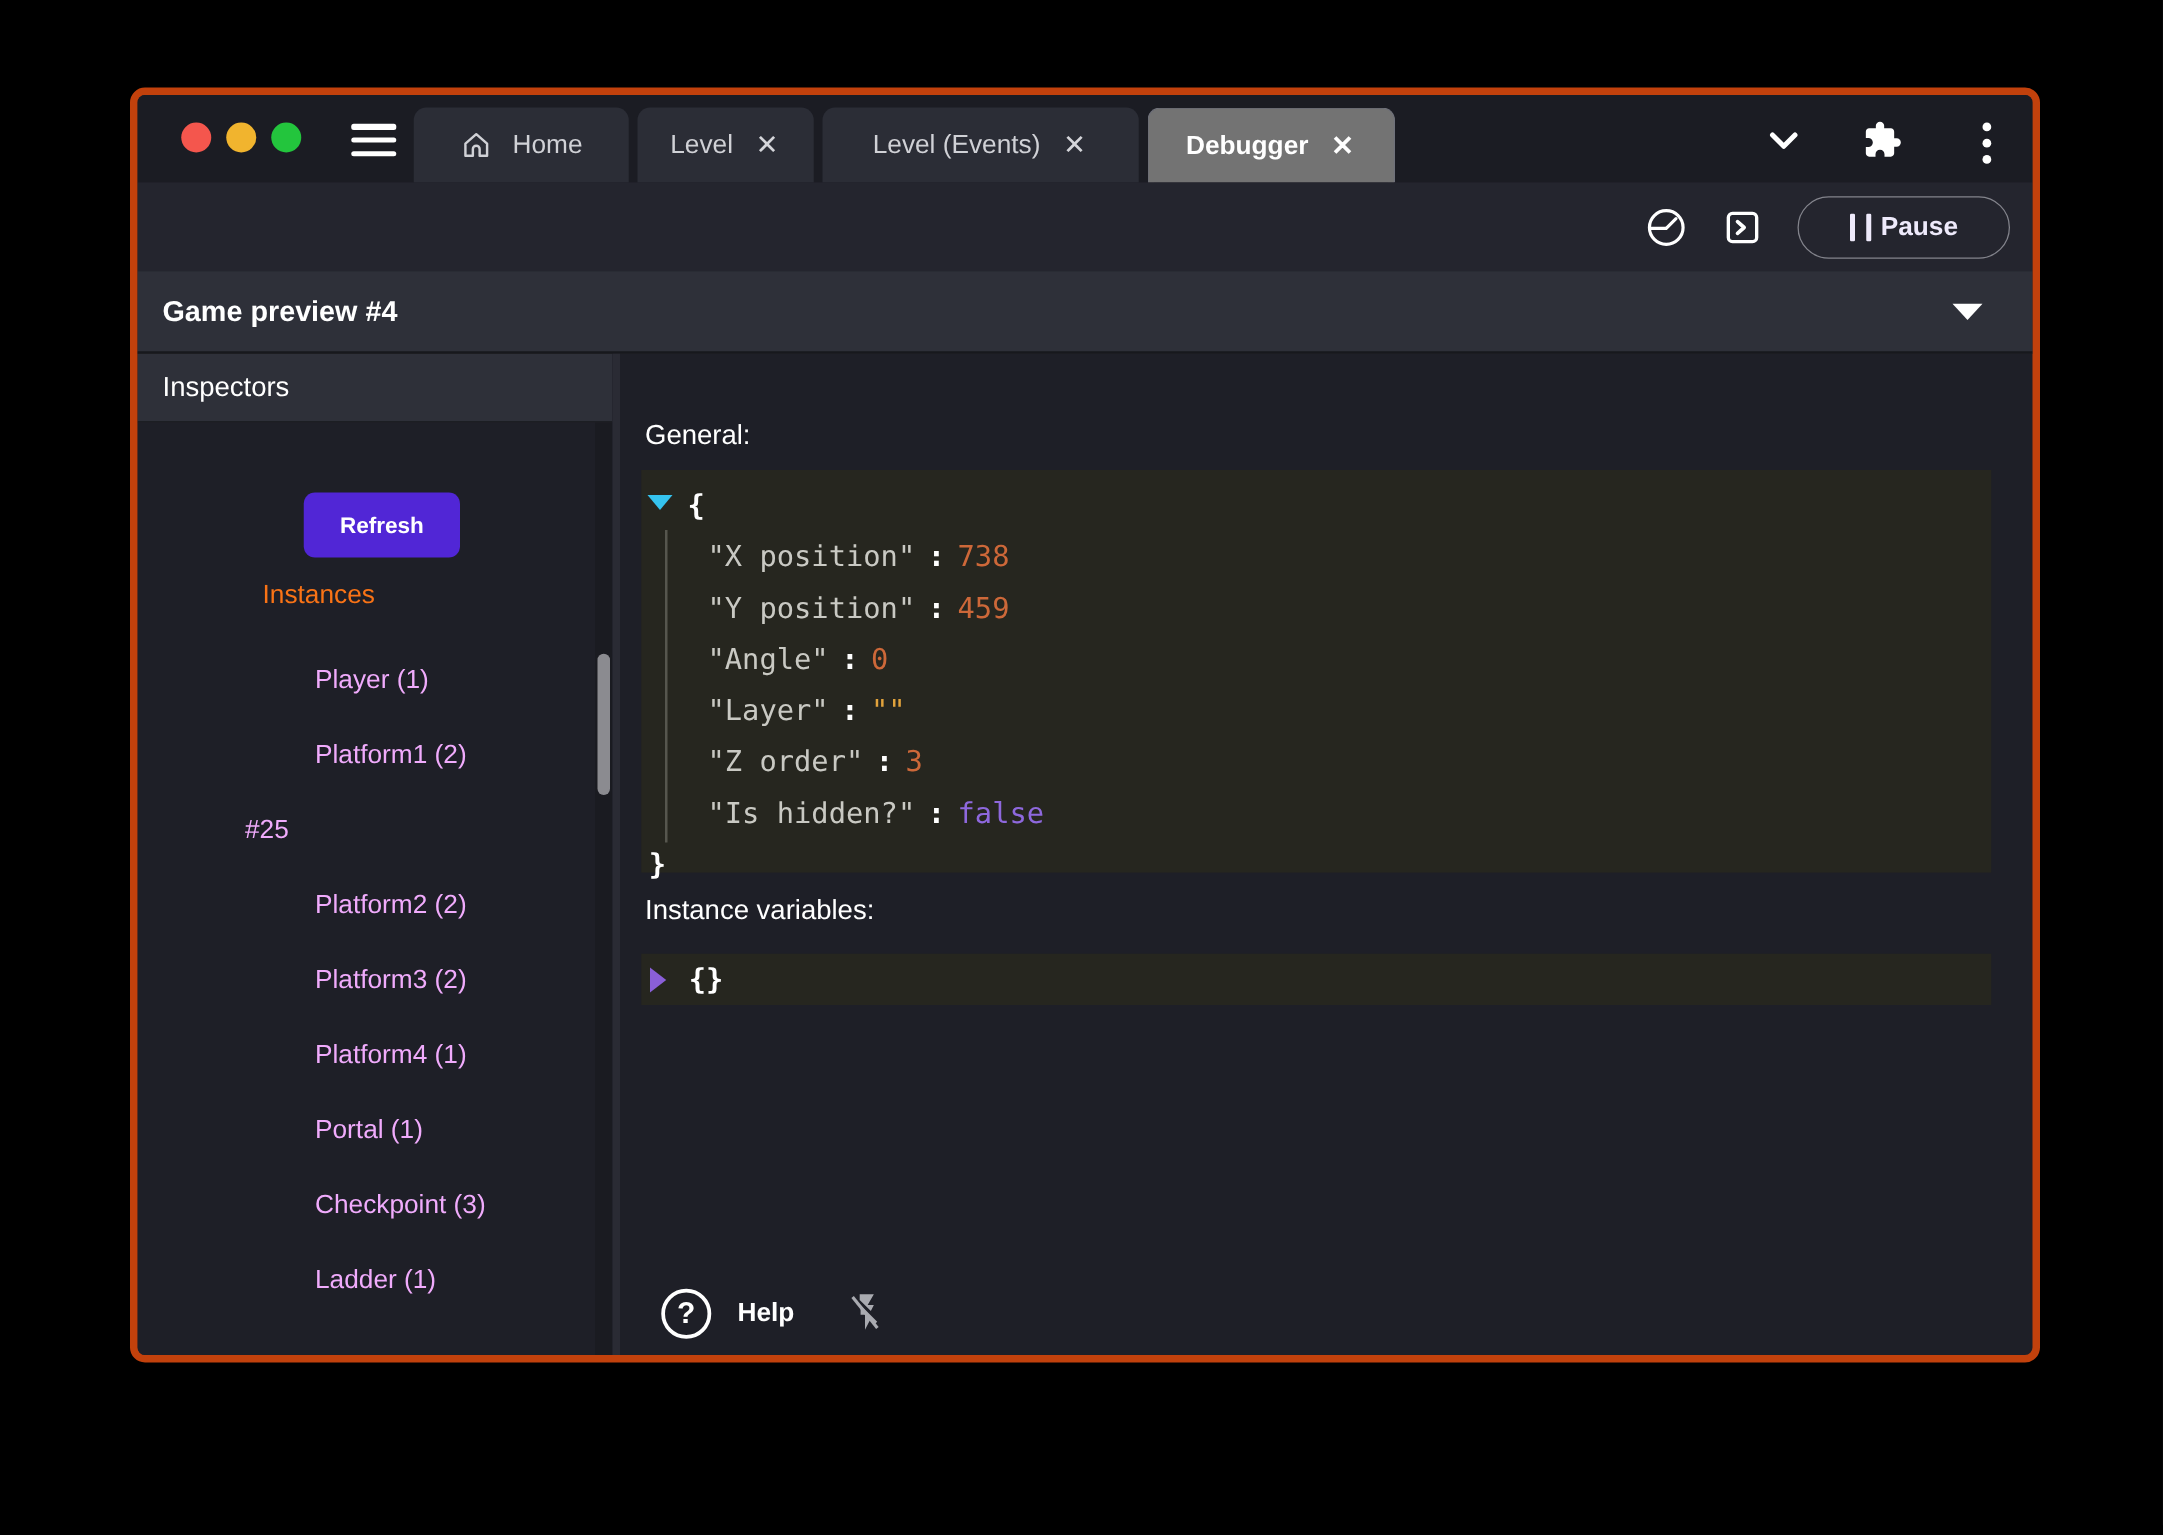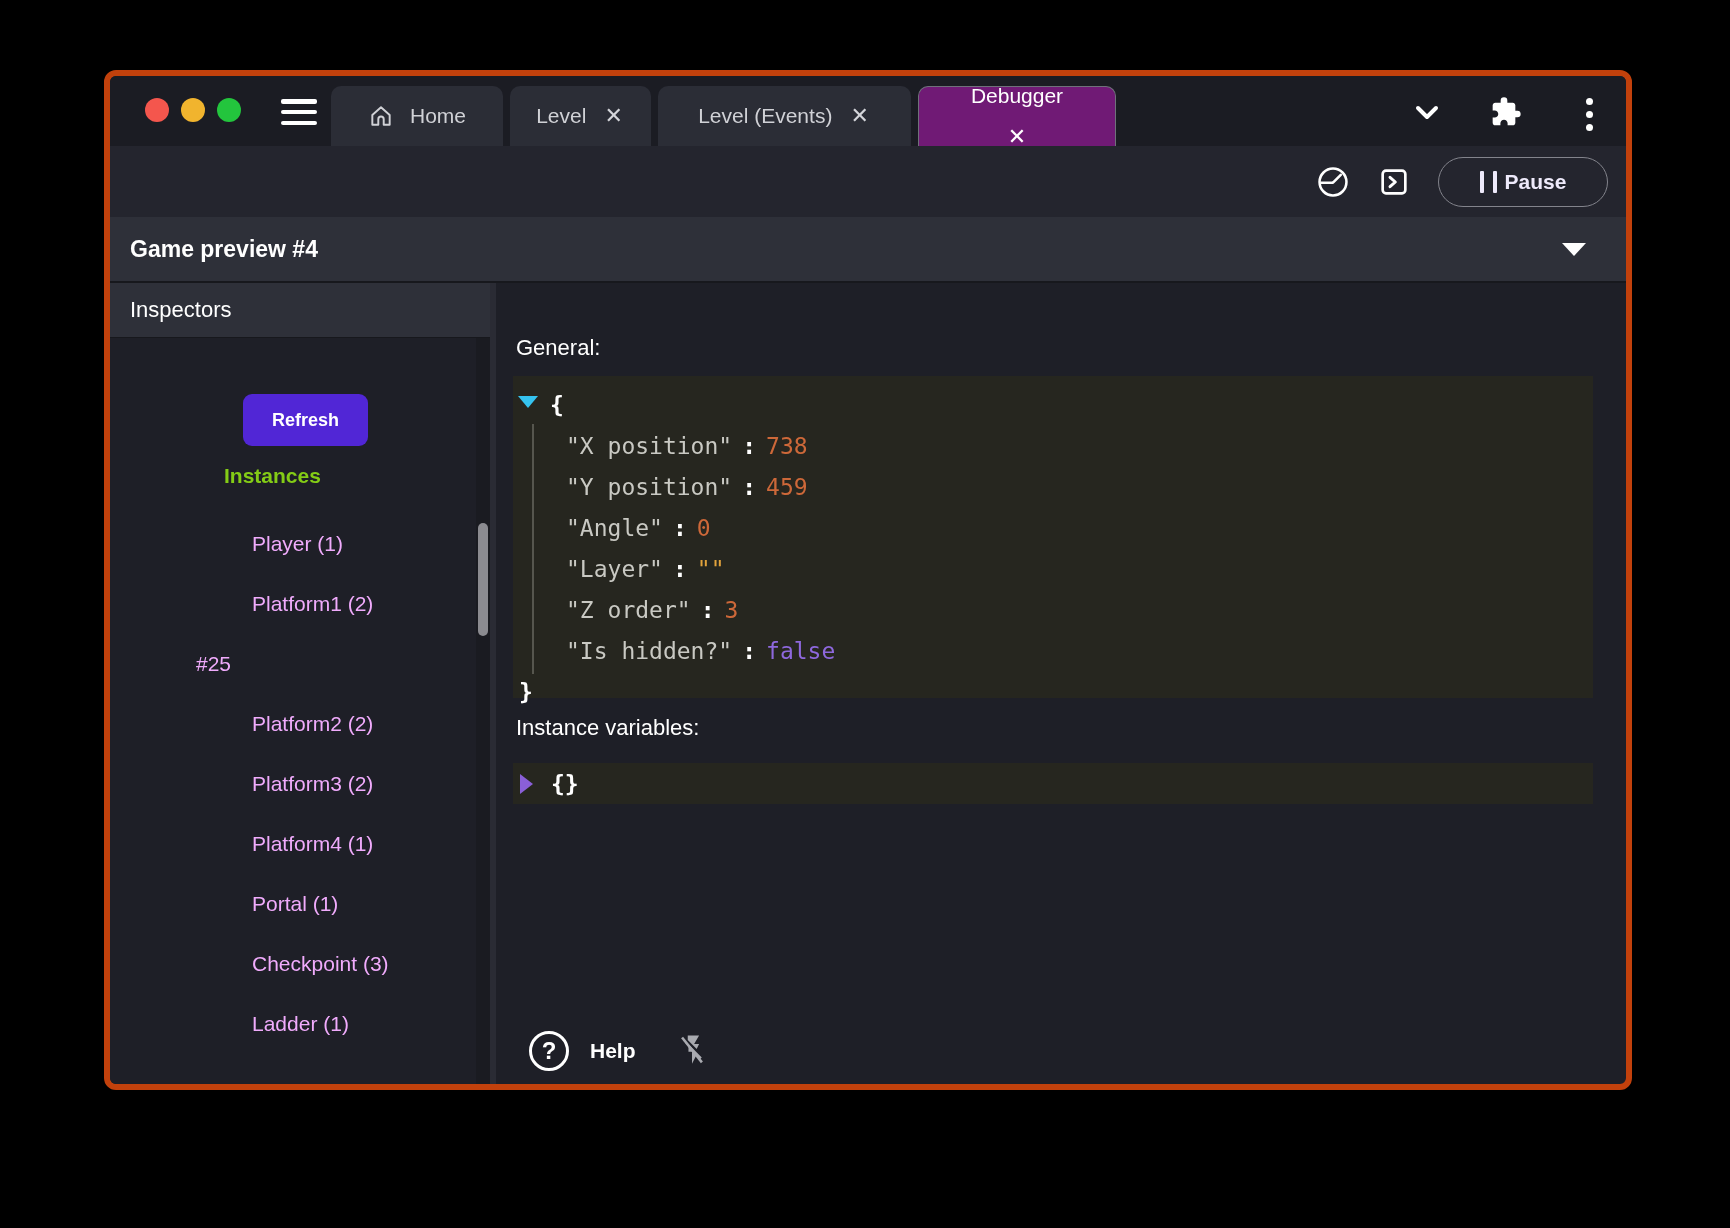--- a/index.html
+++ b/index.html
@@ -14,21 +14,21 @@
   .tl{width:24px;height:24px;border-radius:50%;display:block;}
   .tl.red{background:#f4564d;}
   .tl.yellow{background:#f1b42e;}
   .tl.green{background:#23c53d;}
   .hamburger{position:absolute;left:171px;top:23px;width:36px;height:26px;display:flex;flex-direction:column;justify-content:space-between;cursor:pointer;}
   .hamburger i{display:block;height:4.5px;background:#fff;border-radius:2px;}
   .tabs{position:absolute;left:221px;bottom:0;height:60px;display:flex;gap:7px;align-items:flex-end;}
   .tab{height:60px;display:flex;align-items:center;justify-content:center;gap:16px;
     background:#2b2d36;border-radius:10px 10px 0 0;color:#d0d1d6;font-size:21px;box-sizing:border-box;cursor:pointer;}
   .tab .close{color:#d4d5da;font-size:22px;line-height:1;padding:2px;cursor:pointer;}
-  .tab.active{background:#701a75;border:1.5px solid #6f717a;border-bottom:none;color:#fff;font-weight:400;flex-direction:column;}
+  .tab.active{background:#737373;border:1.5px solid #6f717a;border-bottom:none;color:#fff;font-weight:700;}
   .tab.active .close{color:#fff;}
   .tab-home{width:172px;}
   .tab-level{width:141px;}
   .tab-level-events{width:253px;}
   .tab-debugger{width:198px;}
   .home-ico{width:26px;height:26px;stroke:#d0d1d6;fill:none;stroke-width:1.8;}
   .tb-right-icon{position:absolute;top:24px;cursor:pointer;}
   .chevron-top{left:1300px;}
   .puzzle{left:1380px;top:20px;}
   .dots{left:1470px;top:20px;display:flex;flex-direction:column;gap:6px;align-items:center;padding:2px 6px;}
@@ -53,21 +53,21 @@
 
   
   .content{position:absolute;left:0;top:207px;right:0;bottom:0;}
   .sidebar{position:absolute;left:0;top:0;width:380px;bottom:0;overflow:hidden;}
   .sidebar-header{height:55px;background:#2e3039;display:flex;align-items:center;padding-left:20px;
     border-bottom:1px solid #17181d;box-sizing:border-box;}
   .sidebar-header span{color:#fff;font-size:22px;}
   .sidebar-body{position:absolute;left:0;top:55px;right:0;bottom:0;background:#1e1f27;}
   .refresh{position:absolute;left:133px;top:56px;width:125px;height:52px;border:none;border-radius:9px;
     background:#5126d6;color:#fff;font-weight:700;font-size:18px;font-family:"Liberation Sans",sans-serif;cursor:pointer;}
-  .instances-label{position:absolute;left:114px;top:126px;color:#84cc16;font-size:21px;font-weight:bold;}
+  .instances-label{position:absolute;left:100px;top:126px;color:#f97316;font-size:21px;}
   .tree{position:absolute;left:0;top:176px;right:14px;}
   .tree-item{height:60px;display:flex;align-items:center;color:#f0abfc;font-size:21px;cursor:pointer;box-sizing:border-box;}
   .tree-item.lvl1{padding-left:142px;}
   .tree-item.lvl2{padding-left:86px;}
   .tree-item.selected{background:#33353f;margin-left:139px;padding-left:31px;}
   .scroll-track{position:absolute;right:0;top:0;bottom:0;width:14px;background:#1a1b21;}
   .scroll-thumb{position:absolute;left:2px;top:185px;width:10px;height:113px;border-radius:5px;background:#8b8b90;cursor:grab;}
   .v-divider{position:absolute;left:380px;top:0;width:6px;bottom:0;background:#2a2b34;}
 
   

